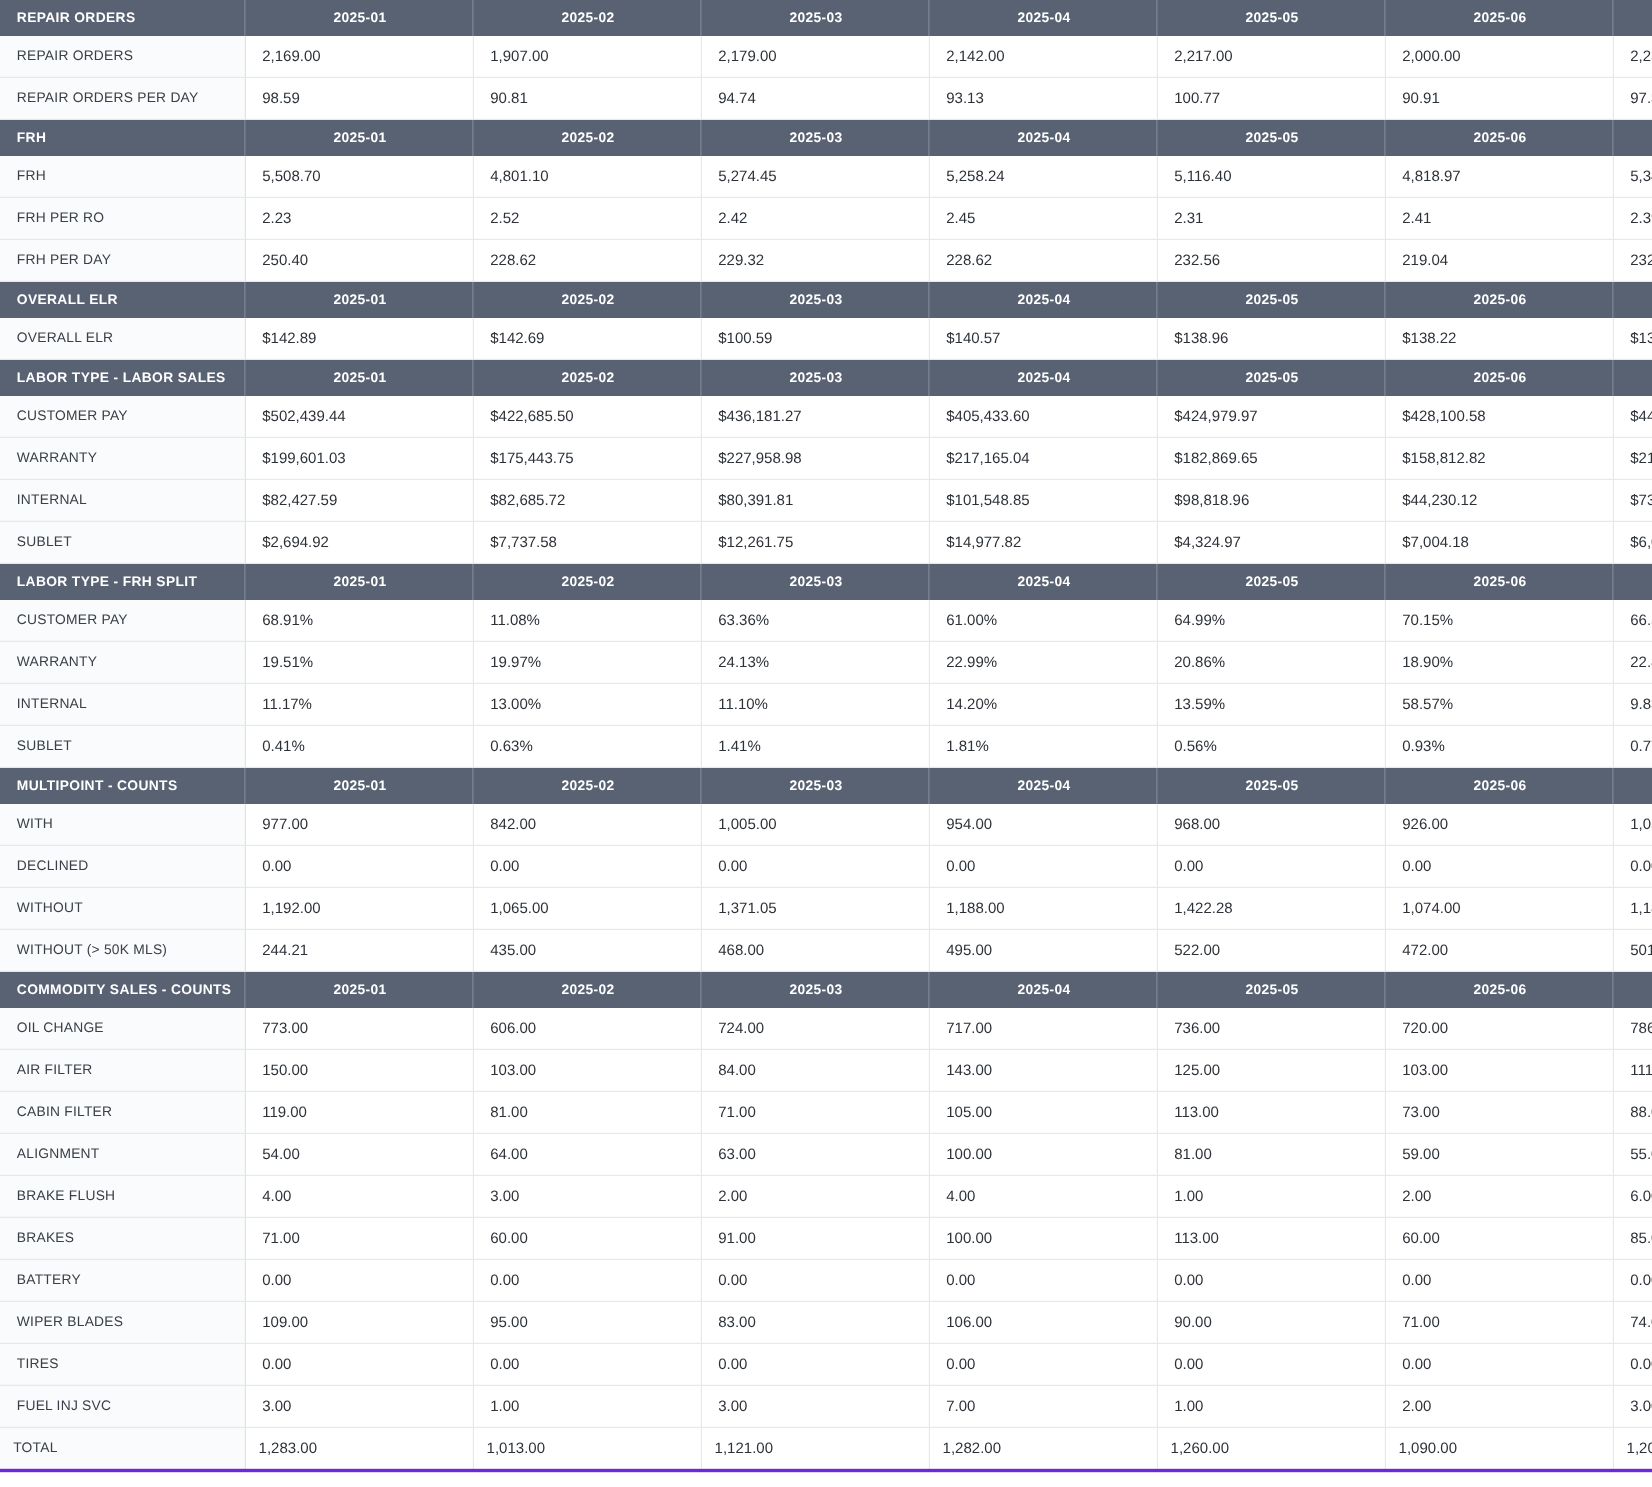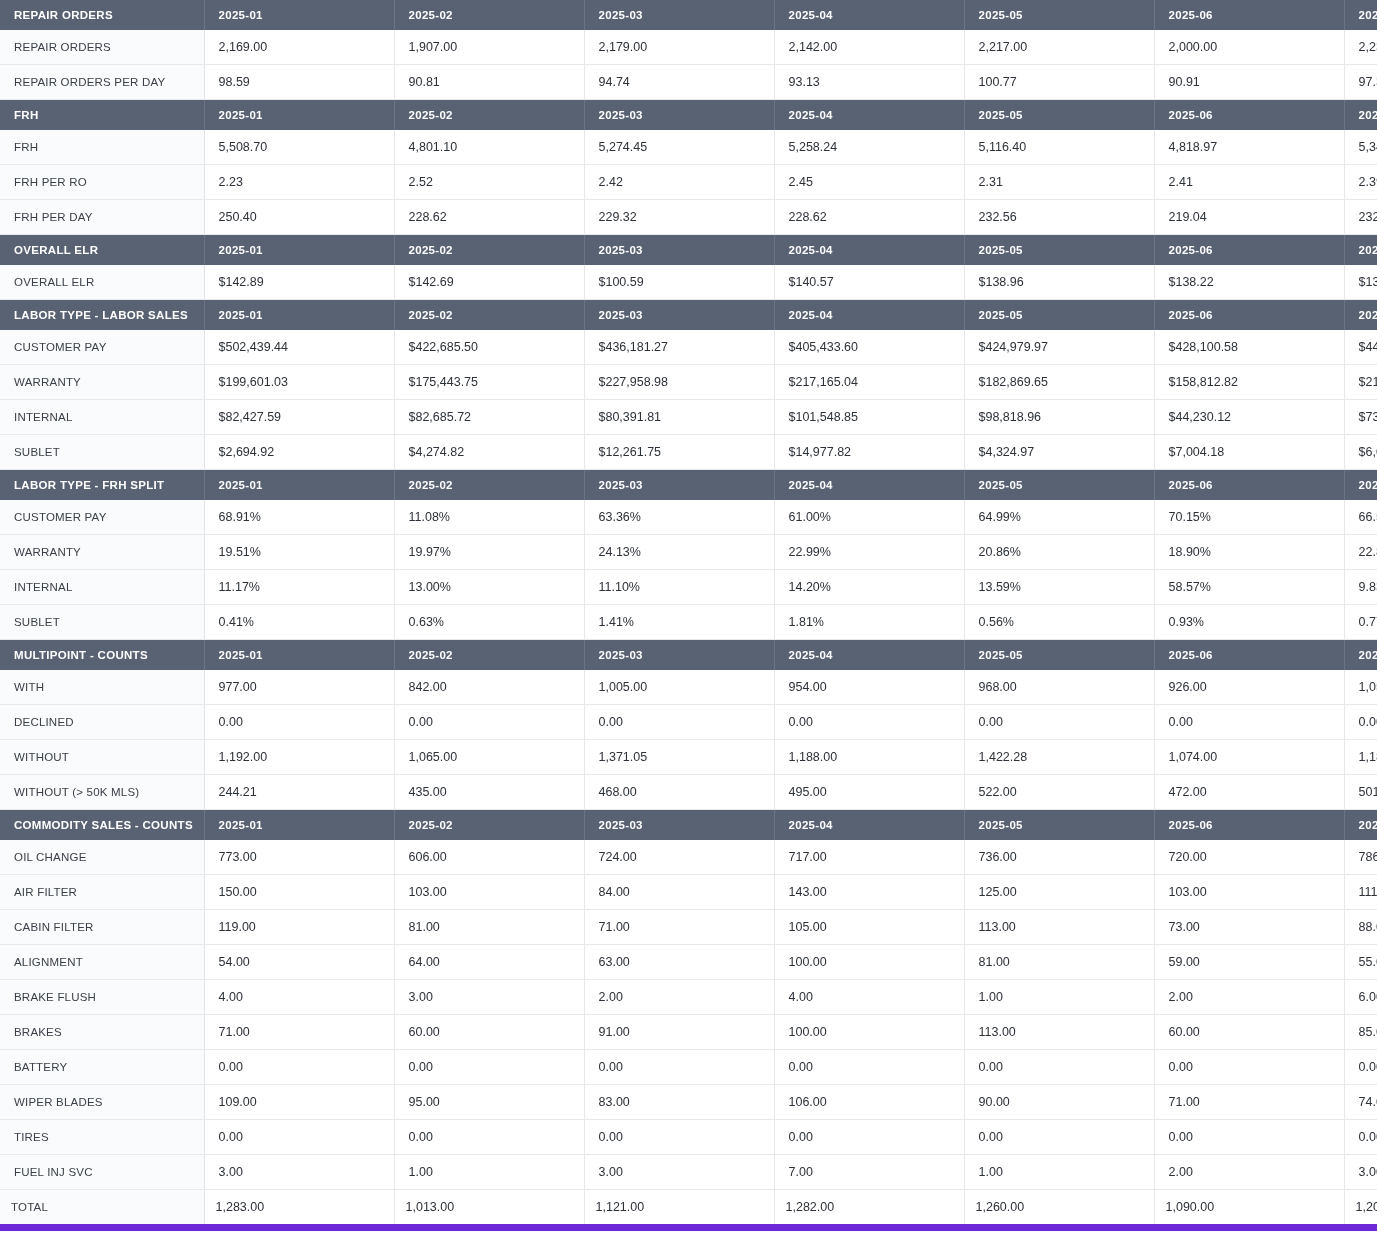--- a/index.html
+++ b/index.html
@@ -34,20 +34,21 @@
     border-right: 1px solid #6b7485;
     white-space: nowrap;
     overflow: hidden;
     text-overflow: clip;
   }
   tr.section-row td.section-label {
     text-transform: uppercase;
   }
   tr.section-row td.period {
     text-transform: none;
+    text-align: center;
   }
 
   tr.data-row td {
     font-size: 12.5px;
     padding: 10px 12px 10px 14px;
     border-bottom: 1px solid #e6e8eb;
     border-right: 1px solid #e6e8eb;
     white-space: nowrap;
     overflow: hidden;
     text-overflow: clip;
@@ -58,21 +59,21 @@
     color: #3b4048;
     letter-spacing: 0.2px;
     text-transform: uppercase;
     background: #fafbfc;
     border-right: 1px solid #e0e3e7;
   }
   tr.data-row td.value {
     color: #2d3238;
   }
   tr.data-row:last-child td {
-    border-bottom: 7px solid #6d28d9;
+    border-bottom: 3px solid #6d28d9;
     padding-left: 11px;
   }
   tr.data-row td:last-child {
     border-right: none;
   }
   tr.section-row td:last-child {
     border-right: none;
   }
 </style>
 </head>
@@ -216,21 +217,21 @@
         <td class="value">$82,685.72</td>
         <td class="value">$80,391.81</td>
         <td class="value">$101,548.85</td>
         <td class="value">$98,818.96</td>
         <td class="value">$44,230.12</td>
         <td class="value">$73,431.55</td>
       </tr>
       <tr class="data-row">
         <td class="row-label">SUBLET</td>
         <td class="value">$2,694.92</td>
-        <td class="value">$4,274.82</td>
+        <td class="value">$7,737.58</td>
         <td class="value">$12,261.75</td>
         <td class="value">$14,977.82</td>
         <td class="value">$4,324.97</td>
         <td class="value">$7,004.18</td>
         <td class="value">$6,066.83</td>
       </tr>
       <tr class="section-row">
         <td class="section-label">LABOR TYPE - FRH SPLIT</td>
         <td class="period">2025-01</td>
         <td class="period">2025-02</td>

